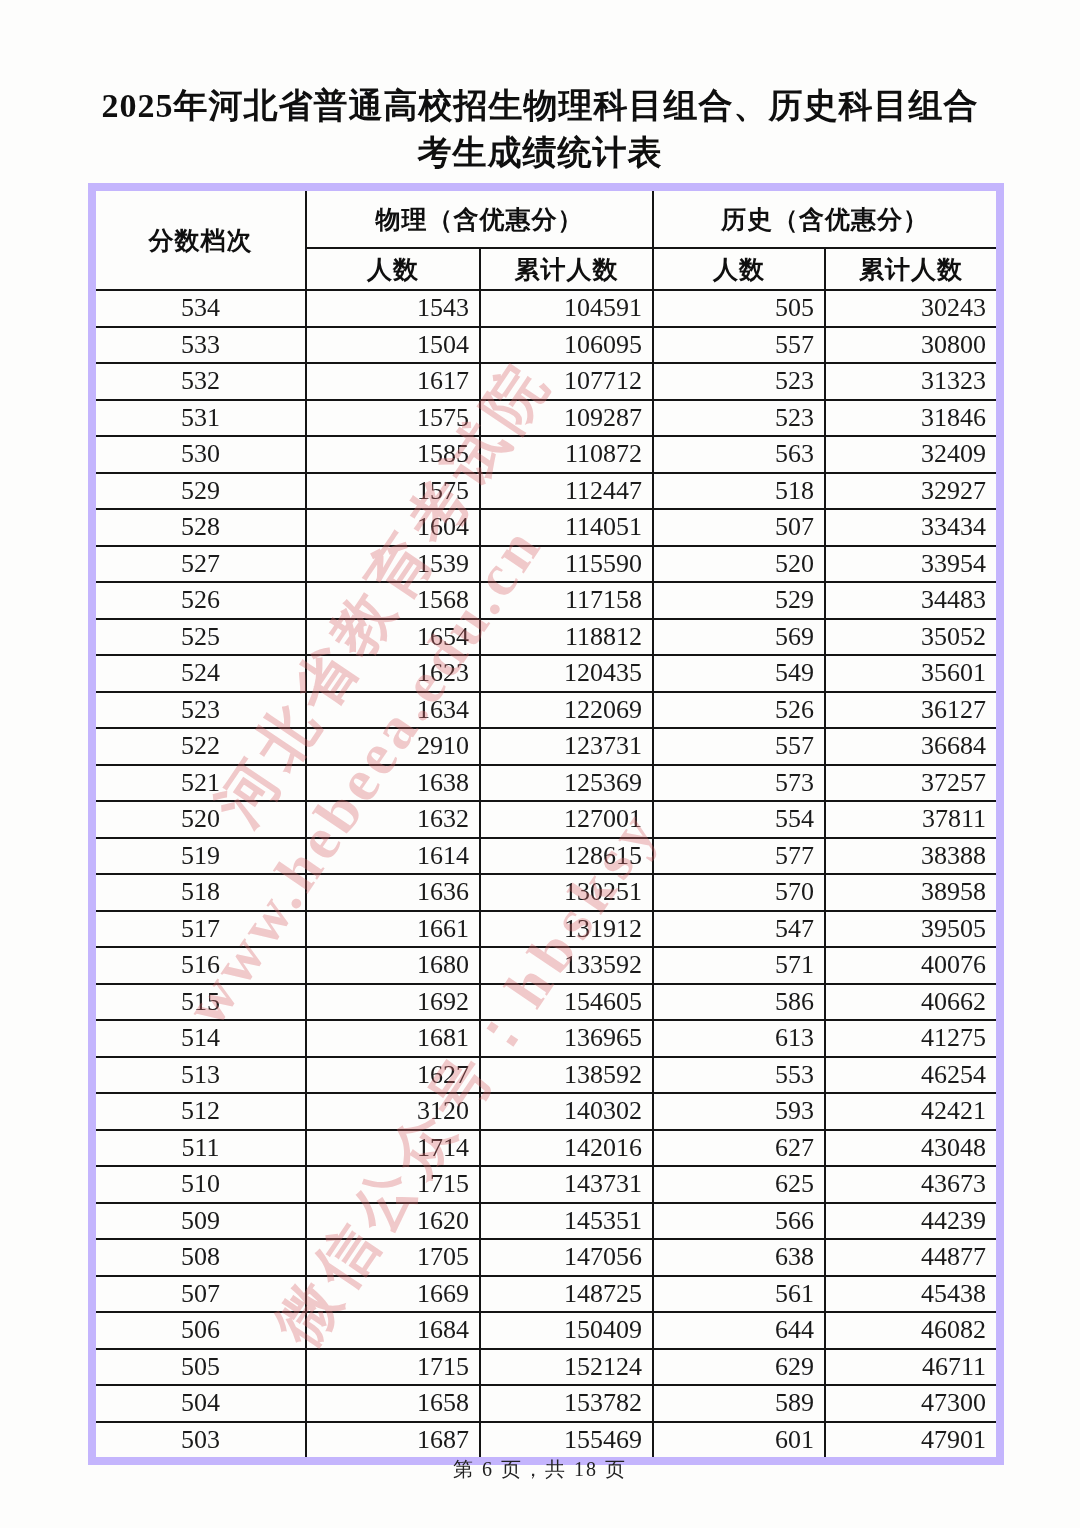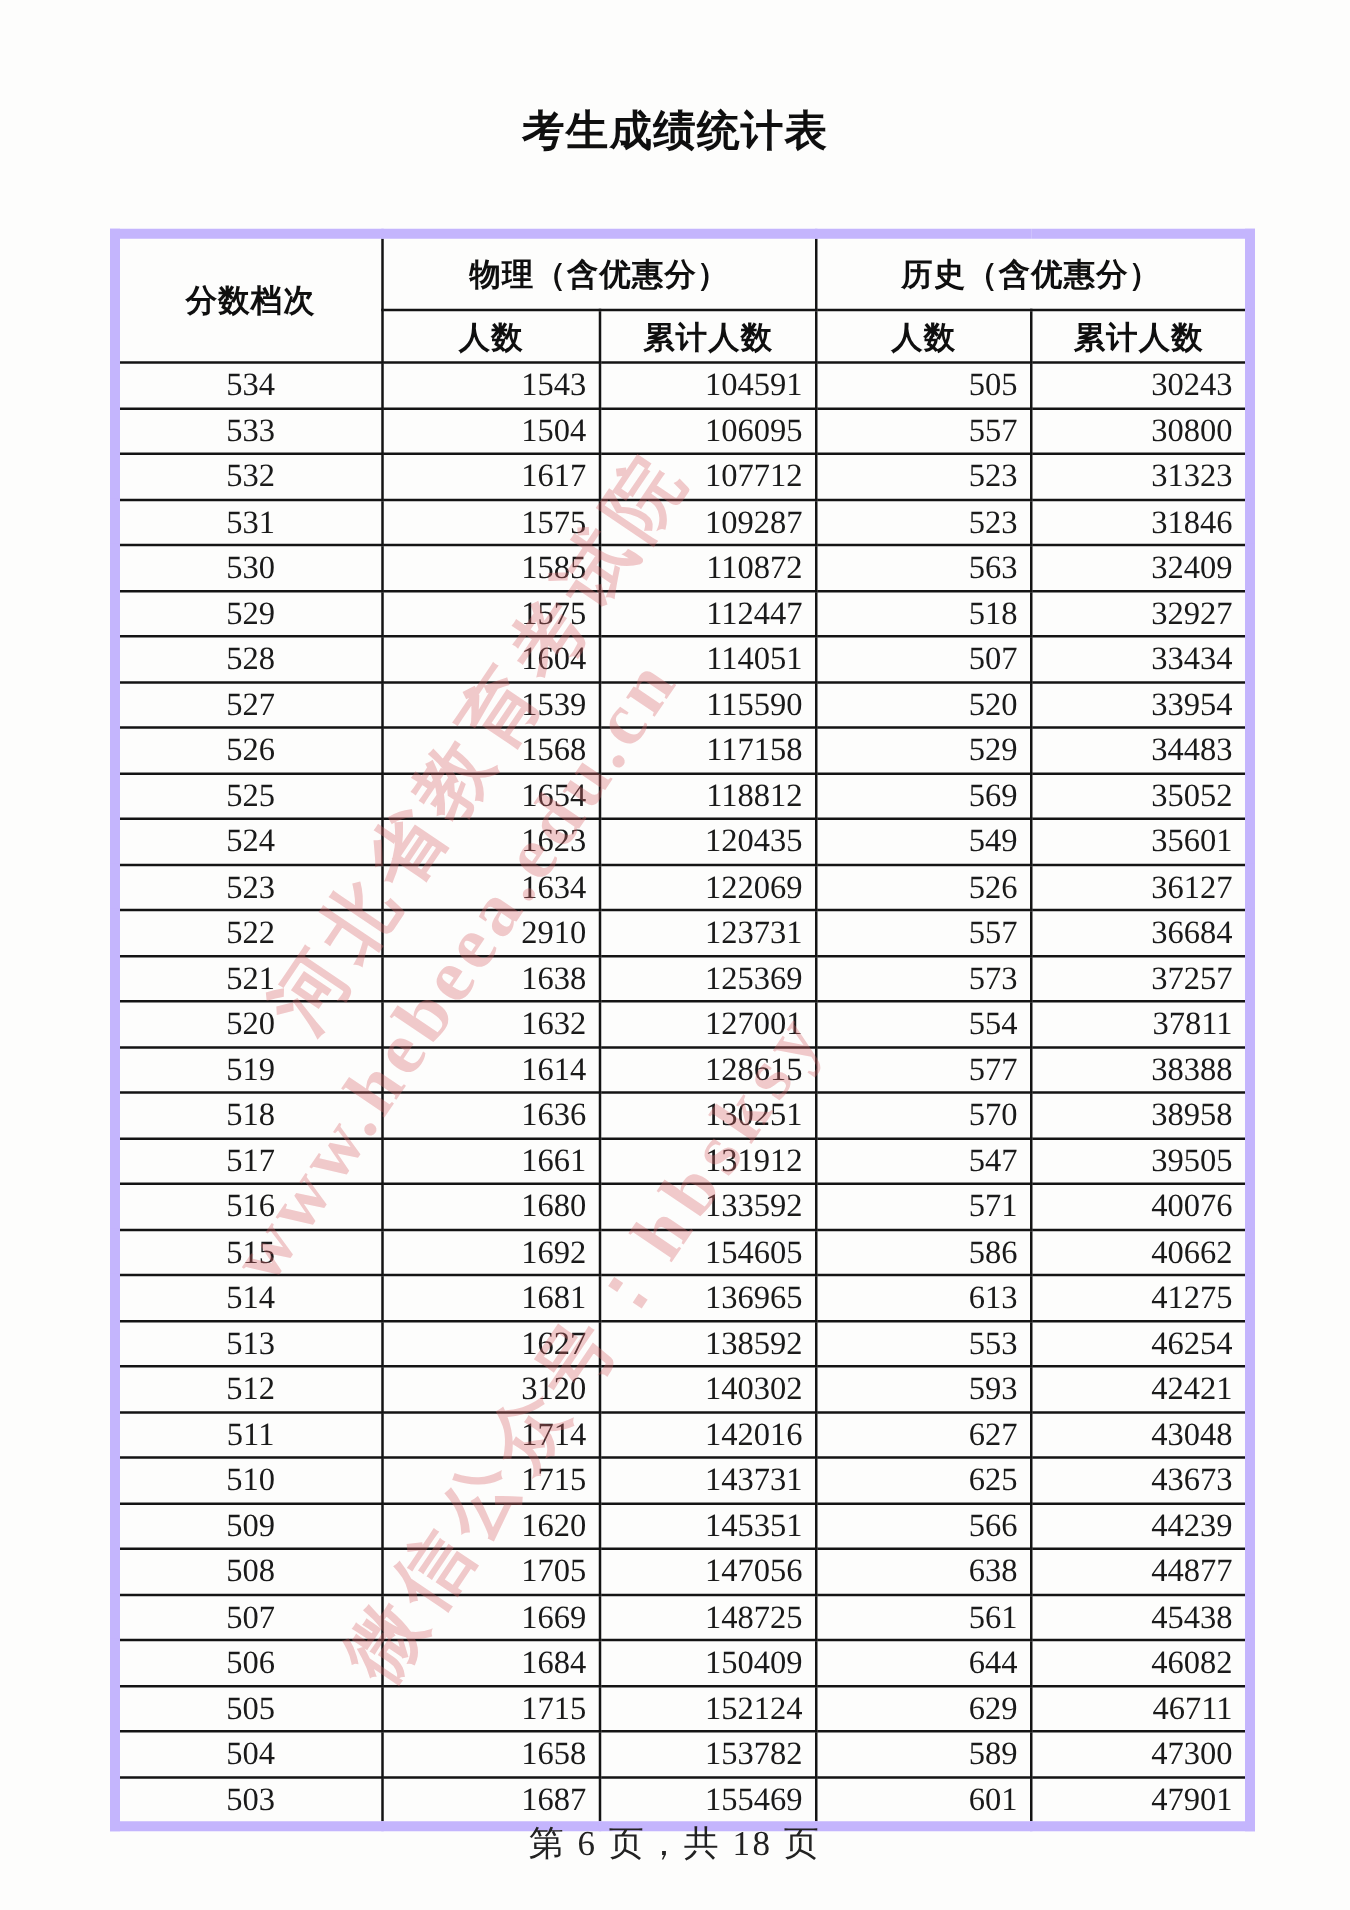--- a/index.html
+++ b/index.html
@@ -35,41 +35,42 @@
   .score-table thead tr.h2 th{height:40px;margin-top:30px;}
   .score-table td{
     height:34.5px;font-size:26px;line-height:34px;color:#1a1a1a;
   }
   td.score{text-align:center;}
   td.num{text-align:right;padding-right:10px;}
 
   
   .footer{
     position:absolute;top:1456px;left:0;width:100%;
-    text-align:center;font-size:28px;color:#222;letter-spacing:2px;
+    text-align:center;font-size:20px;color:#222;letter-spacing:2px;
     font-family:"Liberation Serif","DejaVu Serif",serif;
   }
 
   
   .watermark{position:absolute;inset:0;pointer-events:none;z-index:5;}
   .wm-line{
     position:absolute;white-space:nowrap;font-weight:700;
     opacity:0.34;transform-origin:0 50%;transform:rotate(-56deg);
     font-family:"Liberation Serif","DejaVu Serif",serif;
   }
   .wm-a{left:232px;top:778px;font-size:60px;letter-spacing:8px;}
   .wm-b{left:200px;top:984px;font-size:60px;letter-spacing:5px;}
   .wm-c{left:292px;top:1298px;font-size:60px;letter-spacing:8px;}
 </style>
 </head>
 <body>
 
 <div class="page">
 
   <div class="title-block">
+    <div>2025年河北省普通高校招生物理科目组合、历史科目组合</div>
     <div>考生成绩统计表</div>
   </div>
 
   <table class="score-table">
     <colgroup>
       <col style="width:214px">
       <col style="width:174px">
       <col style="width:173px">
       <col style="width:172px">
       <col style="width:175px">

